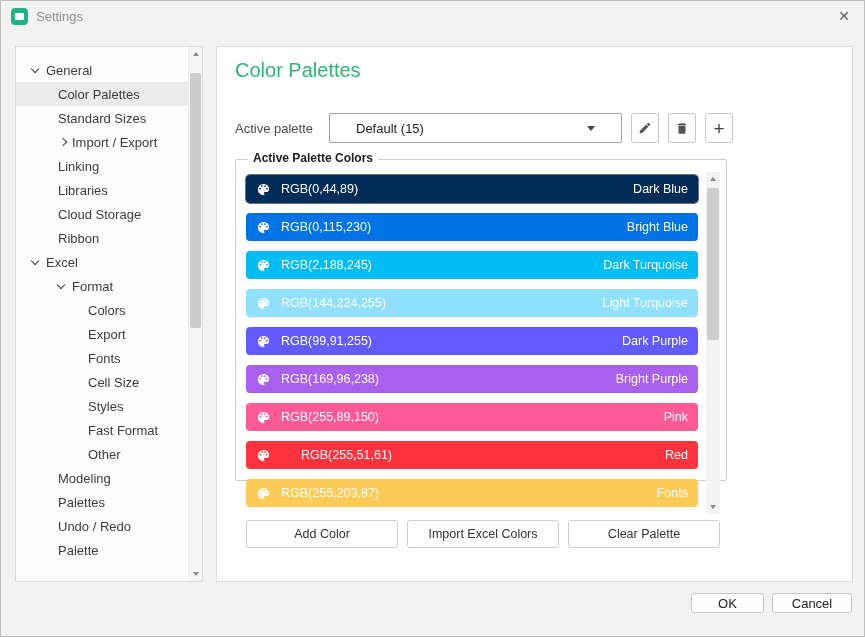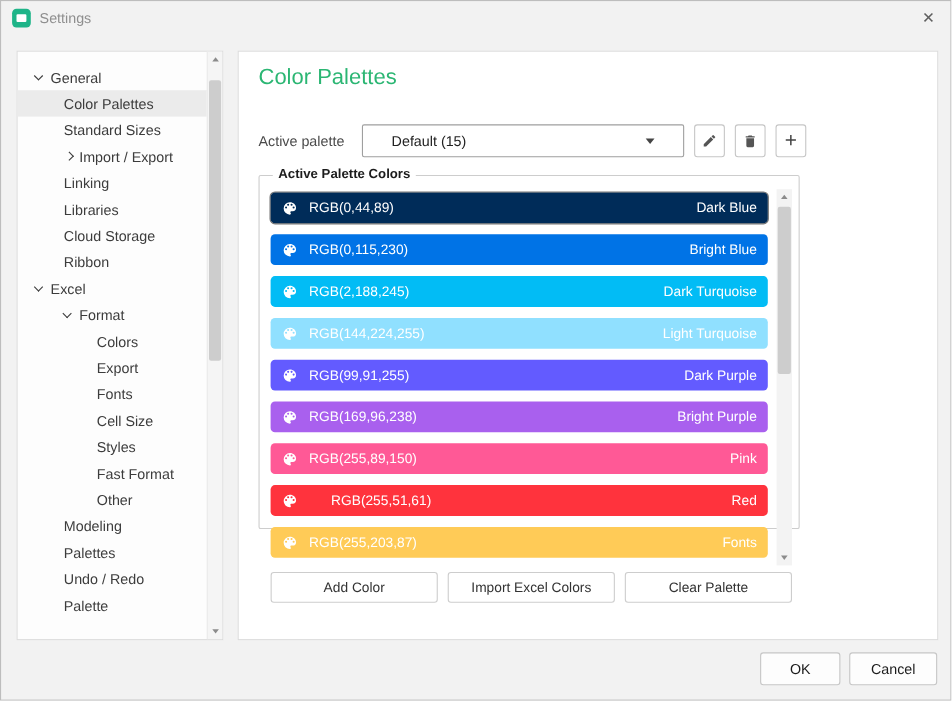--- a/index.html
+++ b/index.html
@@ -62,21 +62,21 @@
   .pal-icon { display: flex; margin-right: 10px; }
   .cname { margin-left: auto; }
 
   .list-scroll { left: 470px; top: 12px; height: 342px; background: #f3f3f3; }
   .list-scroll .thumb { top: 16px; height: 152px; }
 
   .group-buttons { position: absolute; left: 10px; right: 6px; top: 360px; display: flex; gap: 9px; }
   .group-buttons button { flex: 1; height: 28px; background: #ffffff; border: 1px solid #cdcdcd; border-radius: 3px; font-size: 12.5px; color: #333333; cursor: pointer; font-family: inherit; }
 
   
-  .dlg-btn { position: absolute; top: 592px; height: 30px; background: #fdfdfd; border: 1px solid #c6c6c6; border-radius: 3px; font-size: 13px; color: #1c1c1c; cursor: pointer; font-family: inherit; }
+  .dlg-btn { position: absolute; top: 592px; height: 20px; background: #fdfdfd; border: 1px solid #c6c6c6; border-radius: 3px; font-size: 13px; color: #1c1c1c; cursor: pointer; font-family: inherit; }
   .dlg-btn.ok { left: 690px; width: 73px; }
   .dlg-btn.cancel { left: 771px; width: 80px; }
 </style>
 </head>
 <body>
 
 <div class="window">
 
   <div class="titlebar">
     <span class="app-icon"></span>

